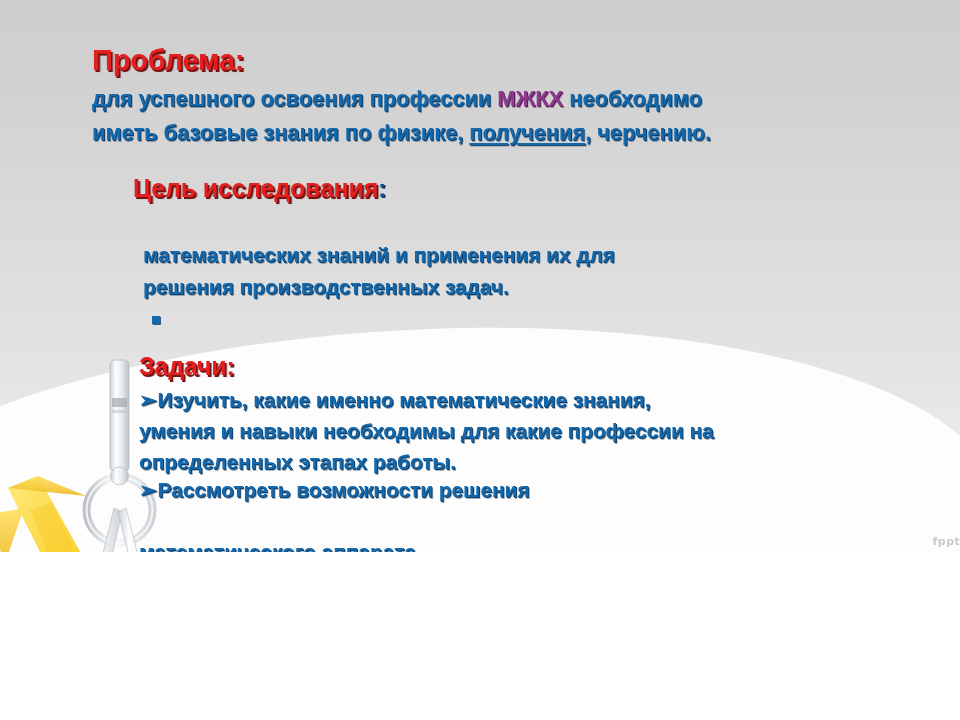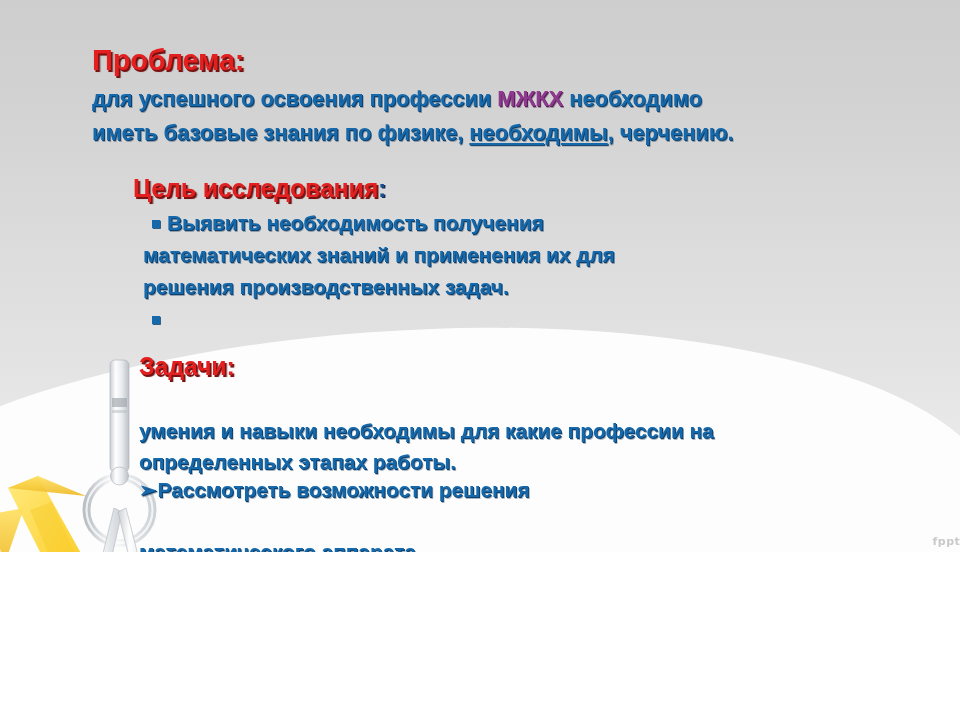--- a/index.html
+++ b/index.html
@@ -244,32 +244,32 @@
       <line x1="126" y1="224" x2="140" y2="218"></line>
     </g>
 
     <path d="M2 44 L34 38 L14 96 Z" fill="url(#gYellow2)" opacity="0.9"></path>
   </svg>
 
   <div class="tx heading-red" id="h-problema">Проблема:</div>
 
   <div class="tx body-blue" id="p1-l1"><span>для успешного освоения профессии </span><span class="accent-purple">МЖКХ</span><span> необходимо</span></div>
 
-  <div class="tx body-blue" id="p1-l2"><span>иметь базовые знания по физике, </span><span class="uline">необходимы</span><span>, черчению.</span></div>
+  <div class="tx body-blue" id="p1-l2"><span>иметь базовые знания по физике, </span><span class="uline">получения</span><span>, черчению.</span></div>
 
   <div class="tx heading-red" id="h-tsel"><span>Цель исследования</span><span class="colon-blue">:</span></div>
 
-  <div class="tx body-blue" id="g1-l1"><span class="sq-bullet"></span><span>Выявить  необходимость  получения</span></div>
   <div class="tx body-blue" id="g1-l3">решения производственных задач.</div>
   <div class="tx body-blue" id="g1-l2">математических знаний и применения  их для</div>
 
   <div class="tx body-blue" id="g2-l1"><span class="sq-bullet"></span></div>
 
   <div class="tx heading-red" id="h-zadachi">Задачи:</div>
 
+  <div class="tx body-blue" id="t1-l1"><span class="arrow-bullet">➢</span><span>Изучить, какие именно математические знания,</span></div>
   <div class="tx body-blue" id="t1-l2">умения и навыки необходимы  для какие профессии на</div>
   <div class="tx body-blue" id="t2-l1"><span class="arrow-bullet">➢</span><span>Рассмотреть возможности решения</span></div>
 
   <div class="tx body-blue" id="t1-l3">определенных этапах работы.</div>
   <div class="tx body-blue" id="t2-l3">математического аппарата.</div>
 
   <div class="photo-frame">
     <div class="photo-inner">
       <svg viewBox="0 0 312 124" width="100%" height="100%" preserveAspectRatio="none">
         <defs>

